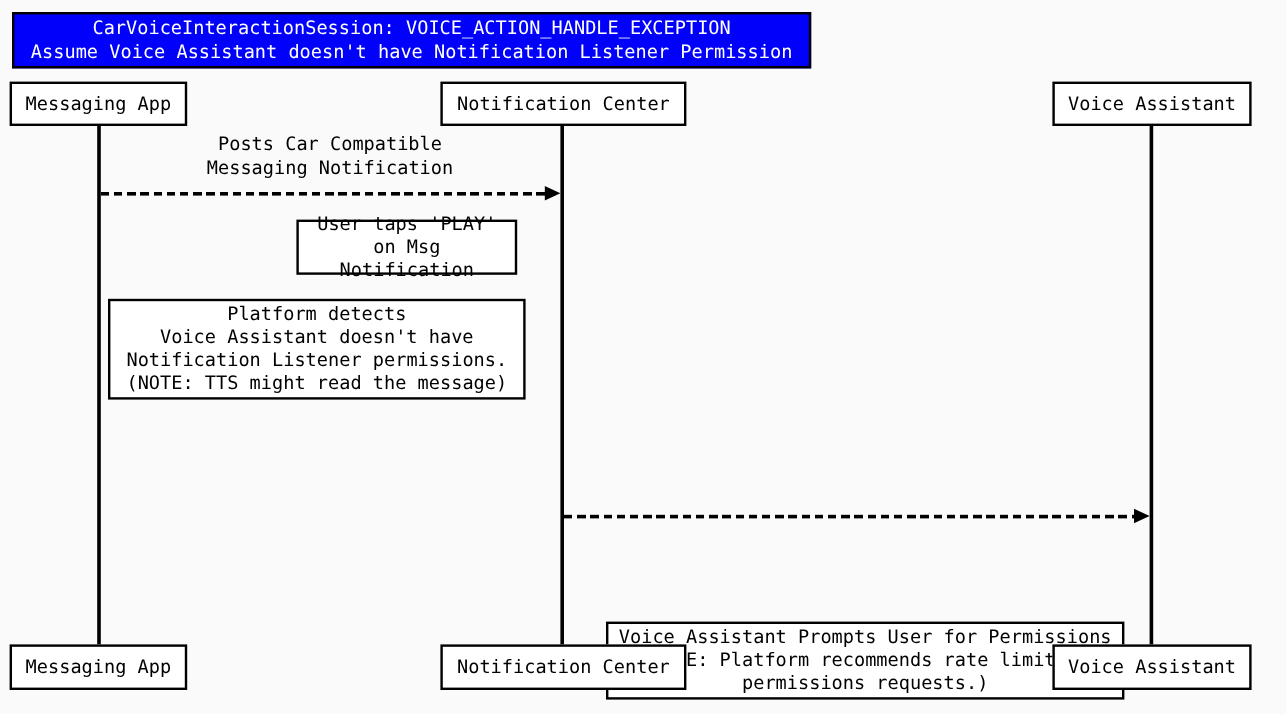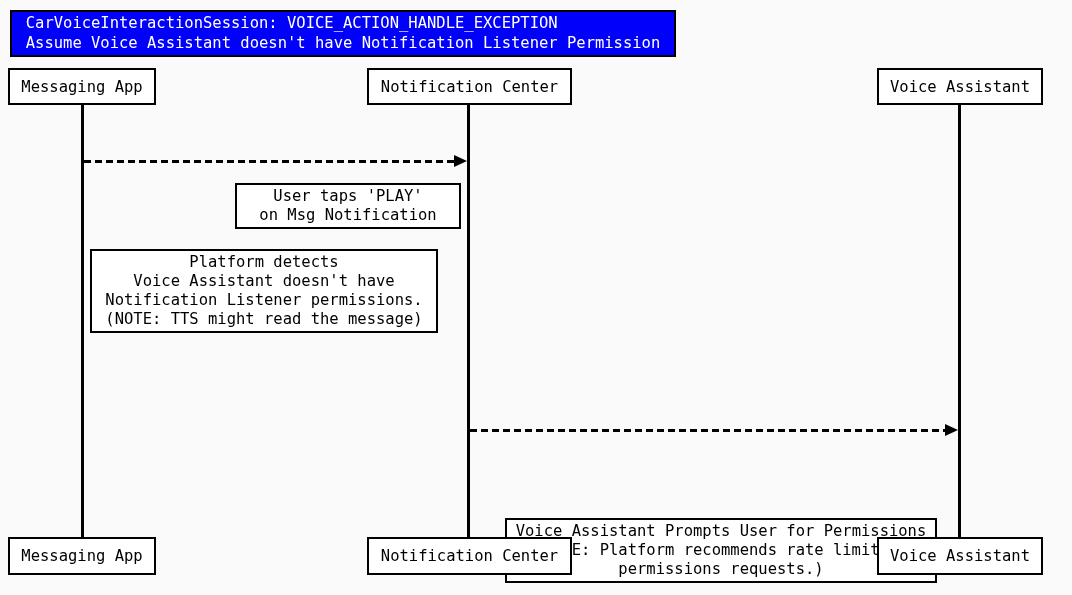--- a/index.html
+++ b/index.html
@@ -11,21 +11,21 @@
     color: #000;
   }
   #stage { position: relative; width: 1072px; height: 595px; overflow: hidden; }
 
   .title-box {
     position: absolute;
     background: var(--title-bg, #0000ff);
     color: var(--title-text, #ffffff);
     border: 2px solid var(--line, #000);
     display: flex; align-items: center; justify-content: center;
-    text-align: left; white-space: pre-line;
+    text-align: center; white-space: pre-line;
     font-size: 15.5px; line-height: 19.5px;
   }
   .actor-box {
     position: absolute;
     background: var(--box-bg, #ffffff);
     border: 2.5px solid var(--line, #000);
     display: flex; align-items: center; justify-content: center;
     text-align: left; font-size: 15.5px; white-space: pre;
   }
   .note-box {
@@ -65,24 +65,26 @@
 Assume Voice Assistant doesn't have Notification Listener Permission</div>
 
   <div class="lifeline" style="left:81px; top:104px; height:434px;"></div>
   <div class="lifeline" style="left:467px; top:104px; height:434px;"></div>
   <div class="lifeline" style="left:958px; top:104px; height:434px;"></div>
 
   <div class="actor-box" style="left:8px; top:68px; width:148px; height:37px;">Messaging App</div>
   <div class="actor-box" style="left:367px; top:68px; width:205px; height:37px;">Notification Center</div>
   <div class="actor-box" style="left:877px; top:68px; width:166px; height:37px;">Voice Assistant</div>
 
+  <div class="msg-label" style="left:82px; top:111px; width:386px;">Posts Car Compatible
+Messaging Notification</div>
   <div class="arrow-line" style="left:84px; top:160px; width:372px;"></div>
   <div class="arrow-head" style="left:454px; top:155px;"></div>
 
-  <div class="note-box" style="left:235px; top:183px; width:226px; height:46px;">User taps 'PLAY'
+  <div class="note-box" style="left:247px; top:183px; width:184px; height:46px;">User taps 'PLAY'
 on Msg Notification</div>
 
   <div class="note-box" style="left:90px; top:249px; width:348px; height:84px;">Platform detects
 Voice Assistant doesn't have
 Notification Listener permissions.
 (NOTE: TTS might read the message)</div>
 
   <div class="arrow-line" style="left:470px; top:429px; width:476px;"></div>
   <div class="arrow-head" style="left:945px; top:424px;"></div>
 

